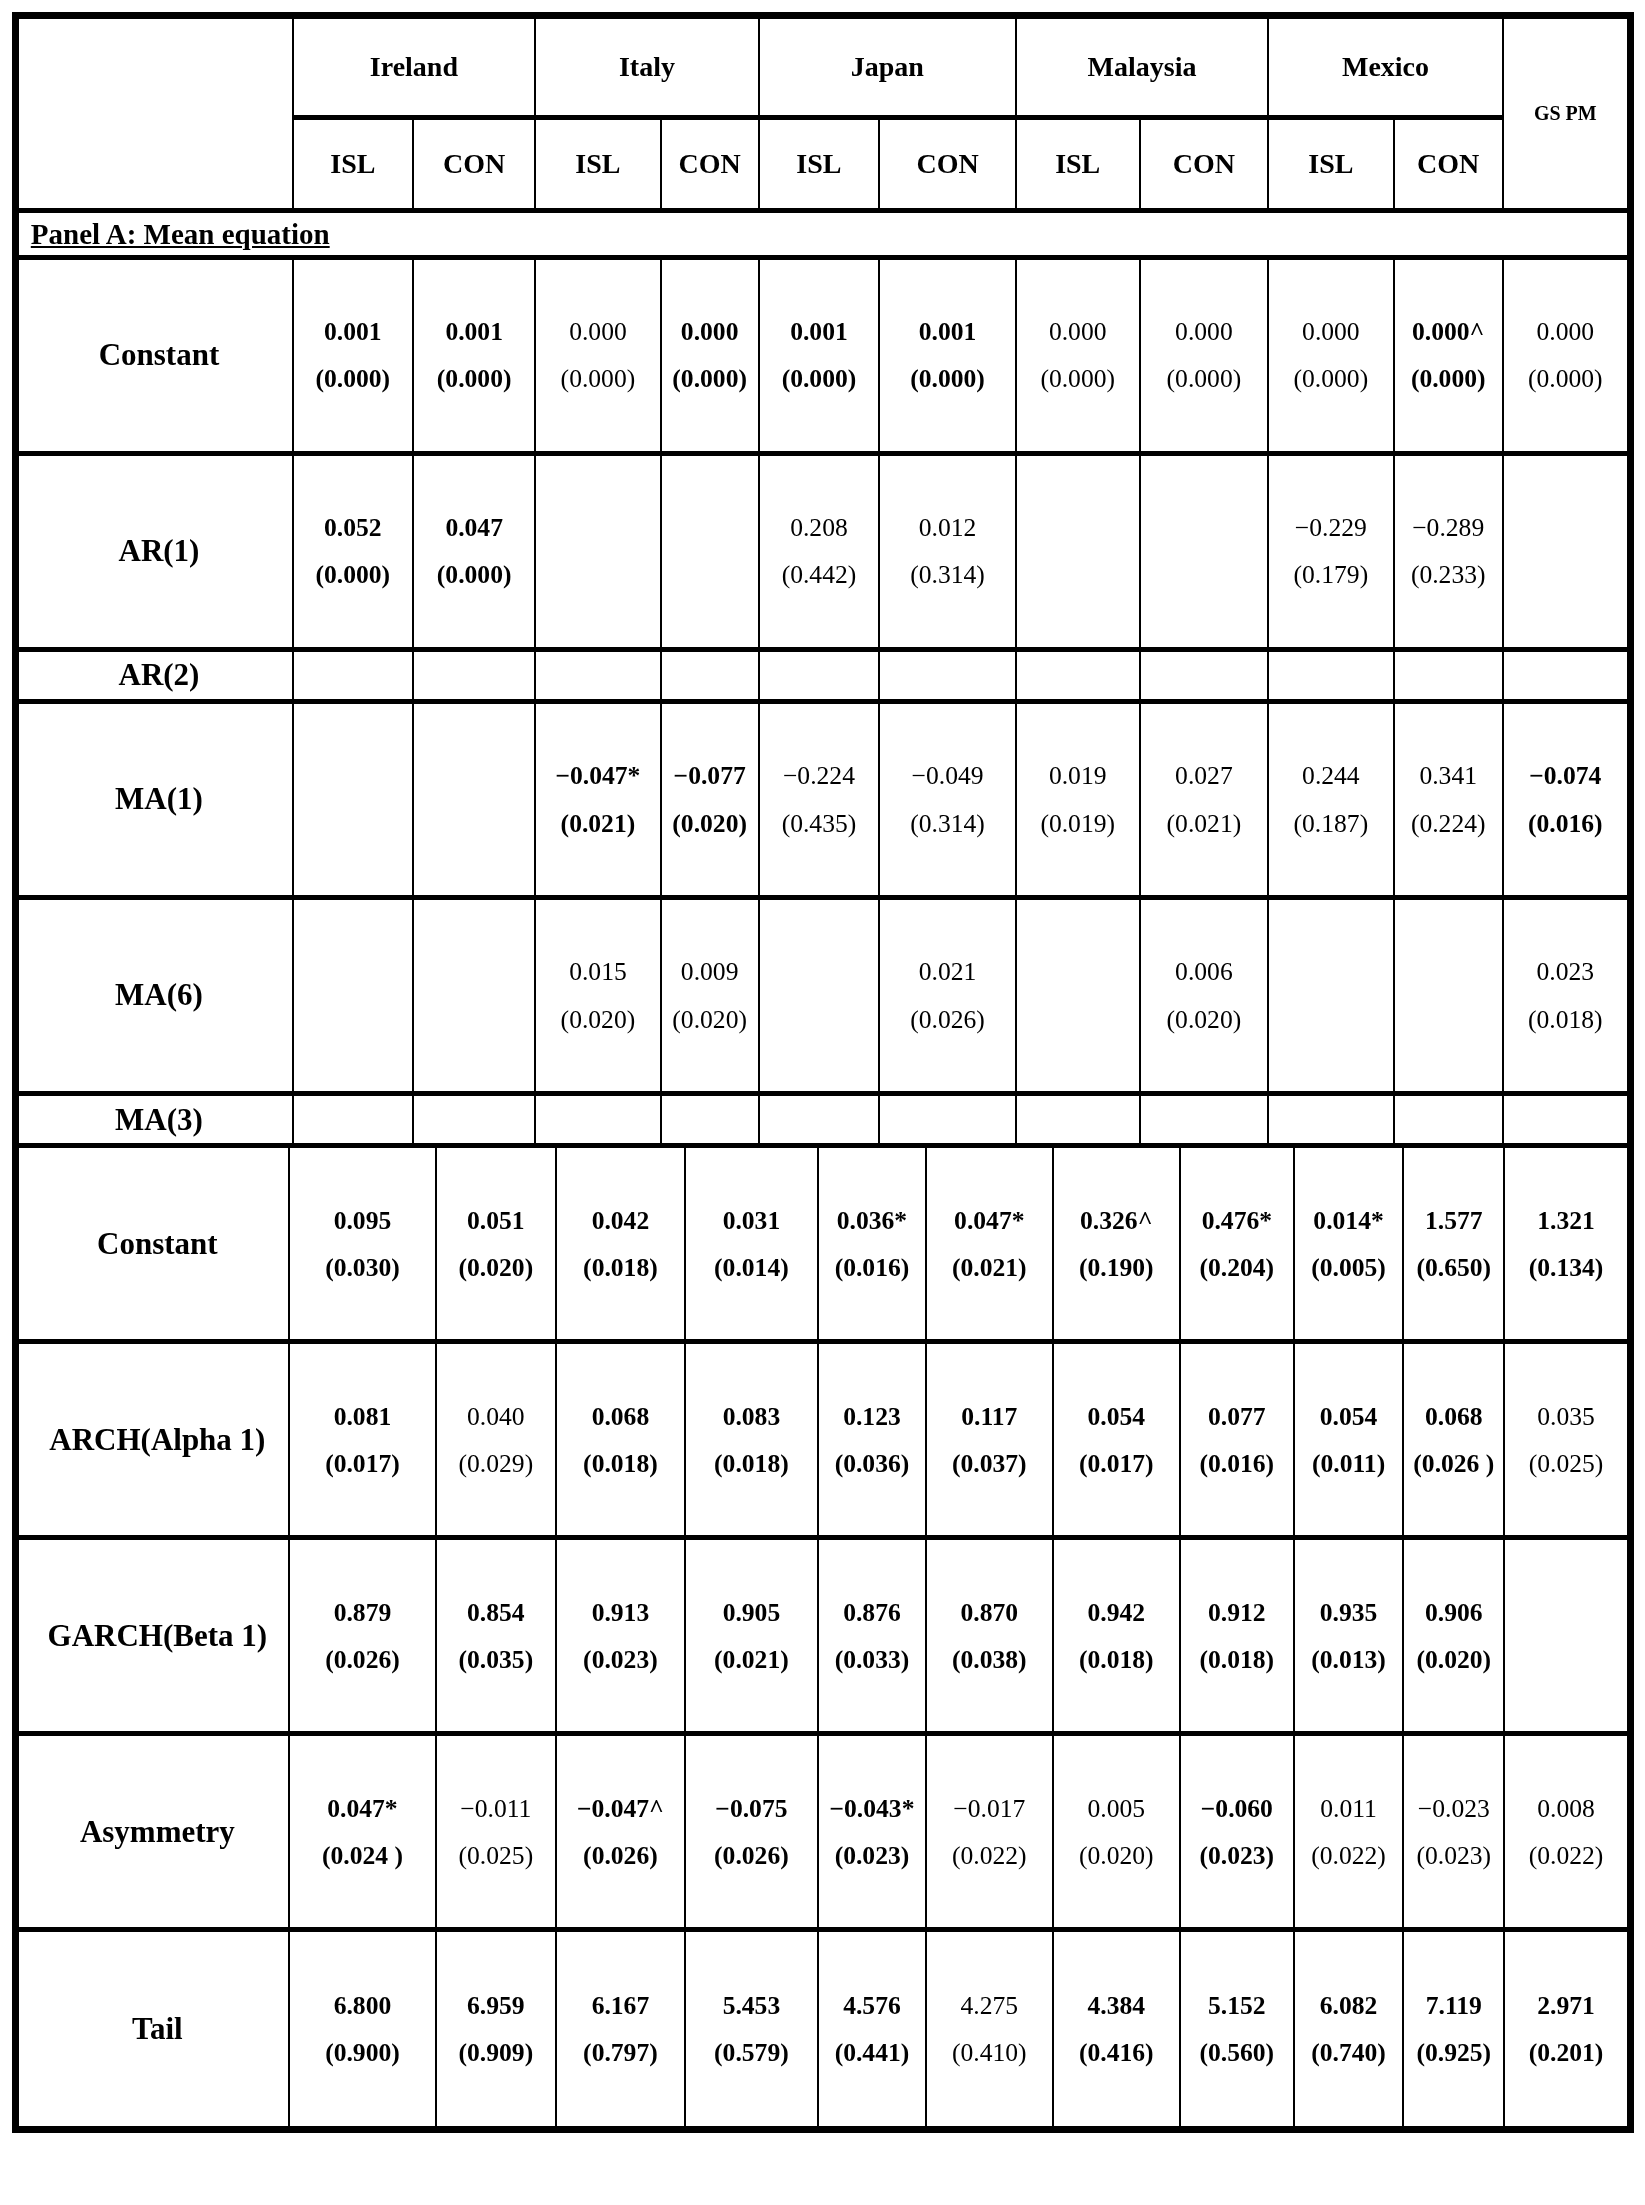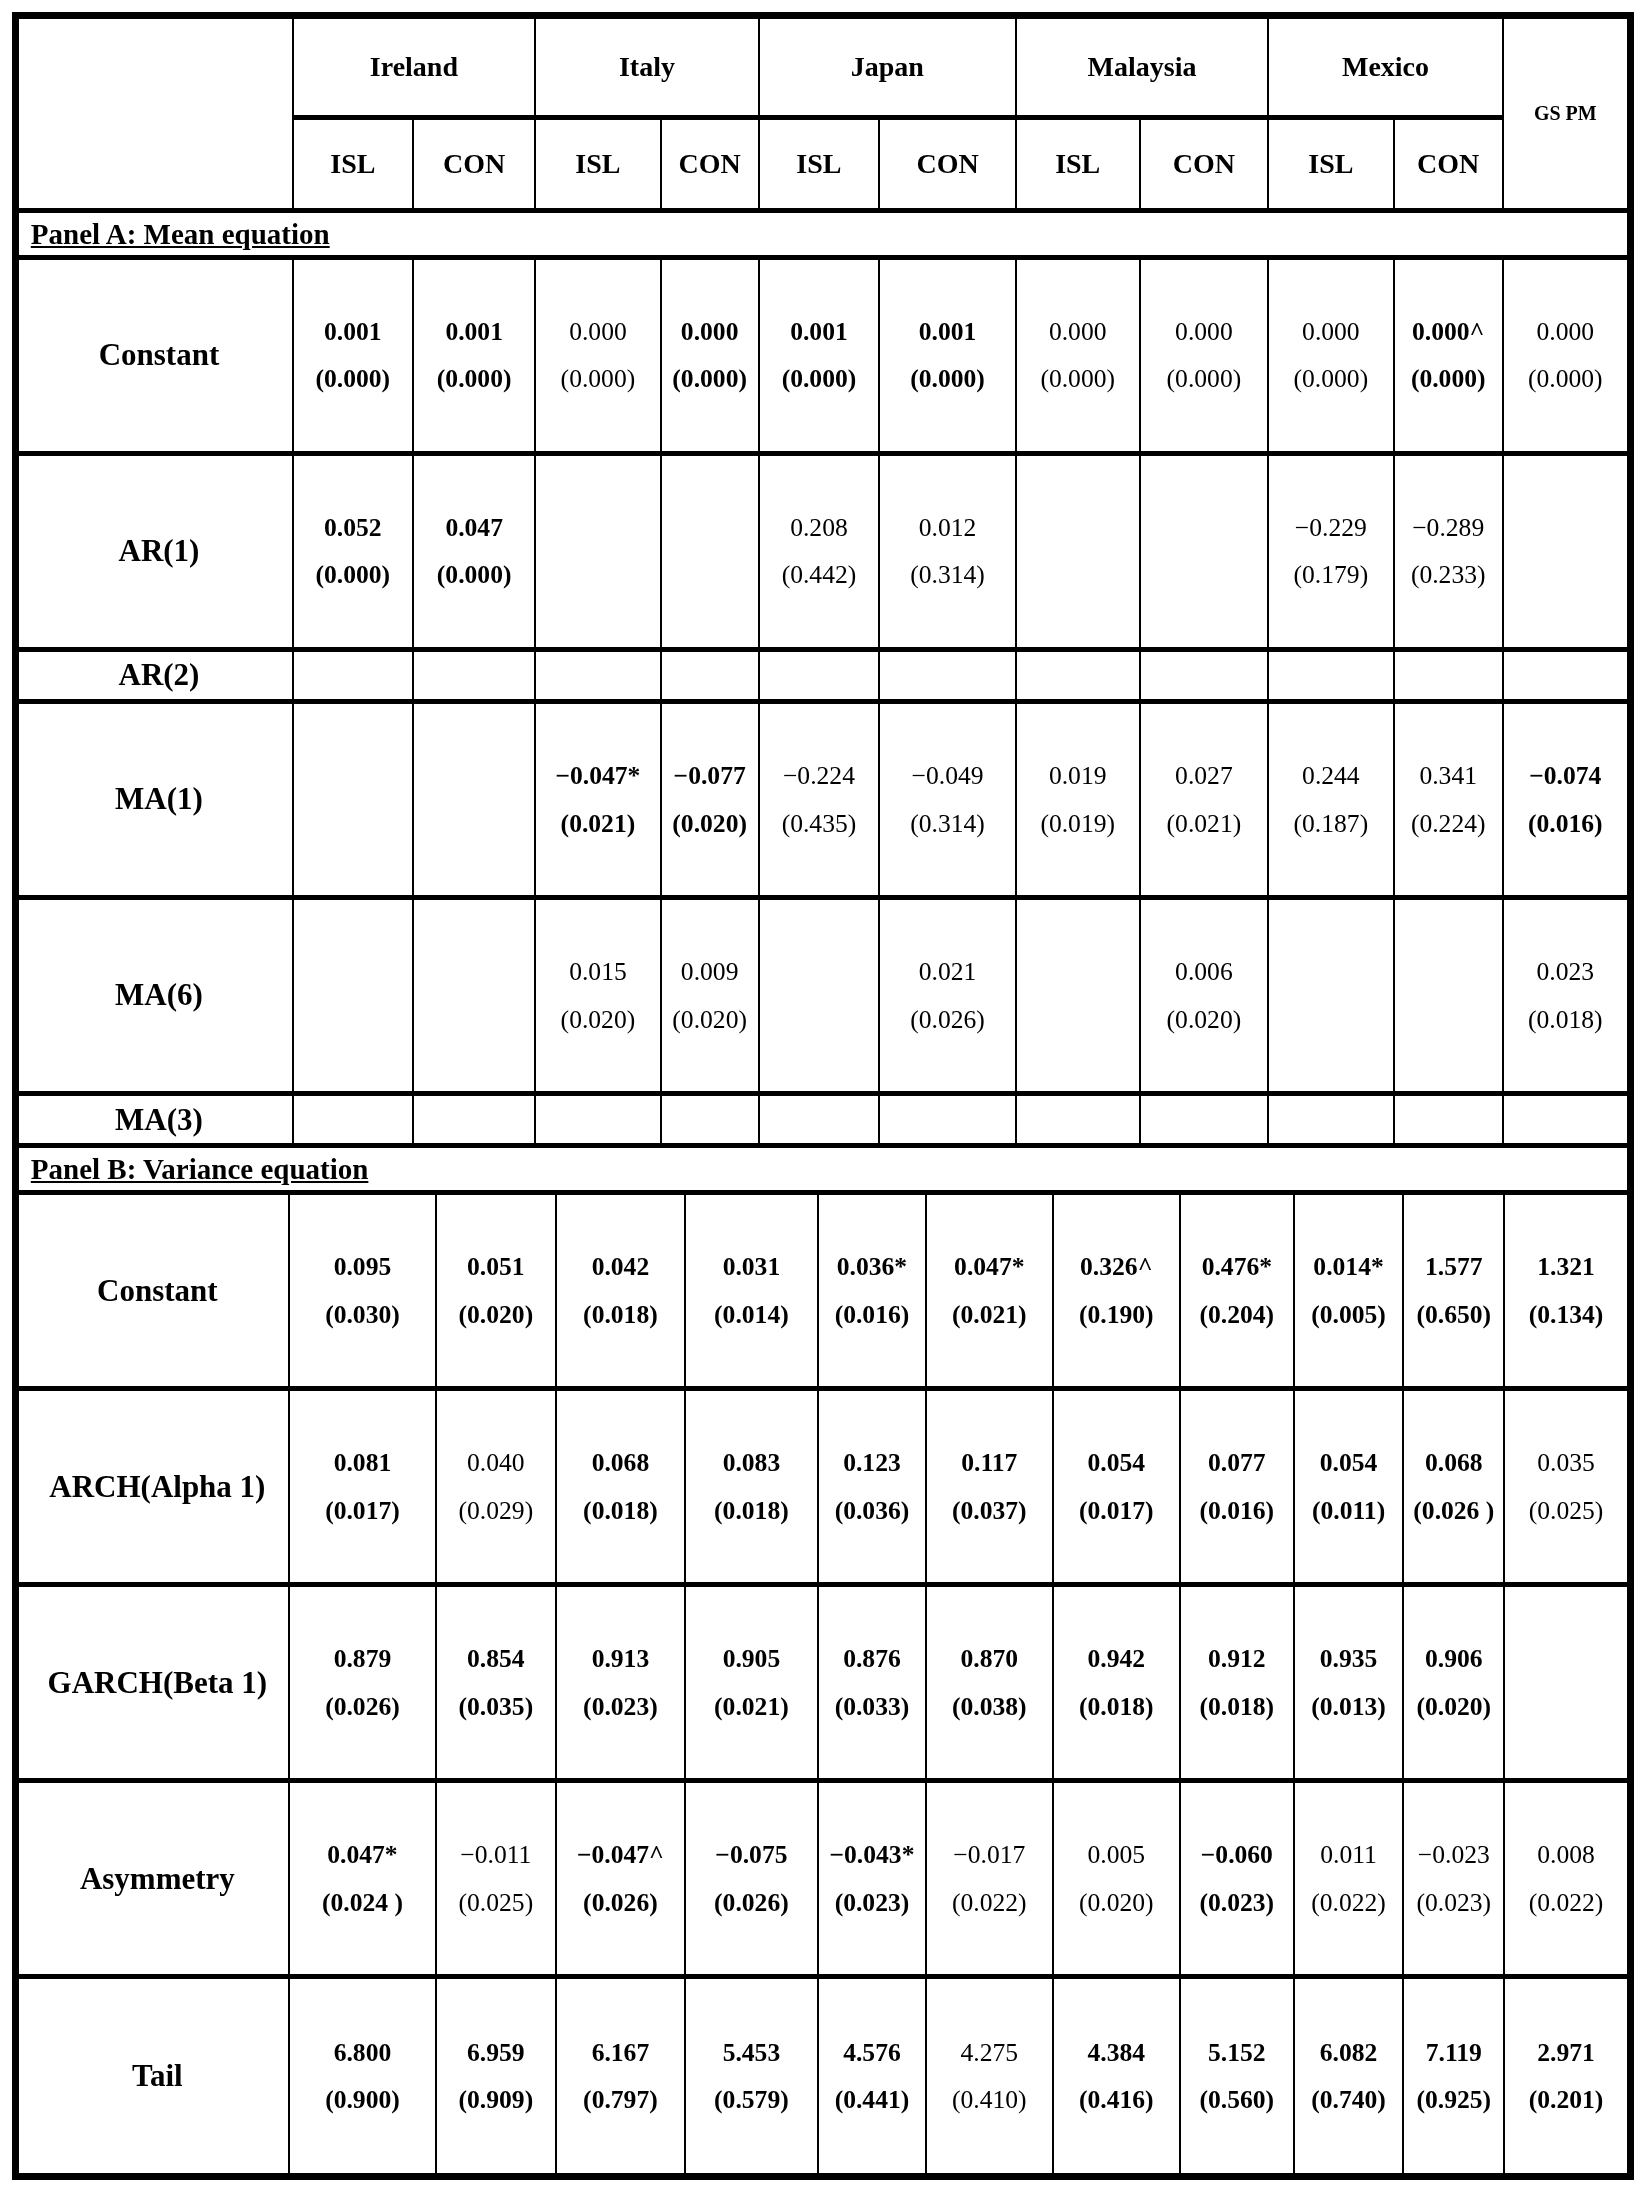--- a/index.html
+++ b/index.html
@@ -211,23 +211,20 @@
           <col style="width:8.3%">
           <col style="width:6.7%">
         <col style="width:7.9%">
           <col style="width:7.9%">
           <col style="width:7.1%">
         <col style="width:6.8%">
           <col style="width:6.3%">
           <col style="width:7.6%">
       </colgroup>
       <tbody>
-          <tr class="r-pt">
-        <td class="pt" colspan="12">Panel B: Variance equation</td>
-      </tr>
 
       <tr class="r-tall">
         <td class="rl">Constant</td>
         <td class="vc b">0.095 (0.030)</td>
         <td class="vc b">0.051 (0.020)</td>
         <td class="vc b">0.042 (0.018)</td>
         <td class="vc b">0.031 (0.014)</td>
         <td class="vc b">0.036* (0.016)</td>
         <td class="vc b">0.047* (0.021)</td>
         <td class="vc b">0.326^ (0.190)</td>

